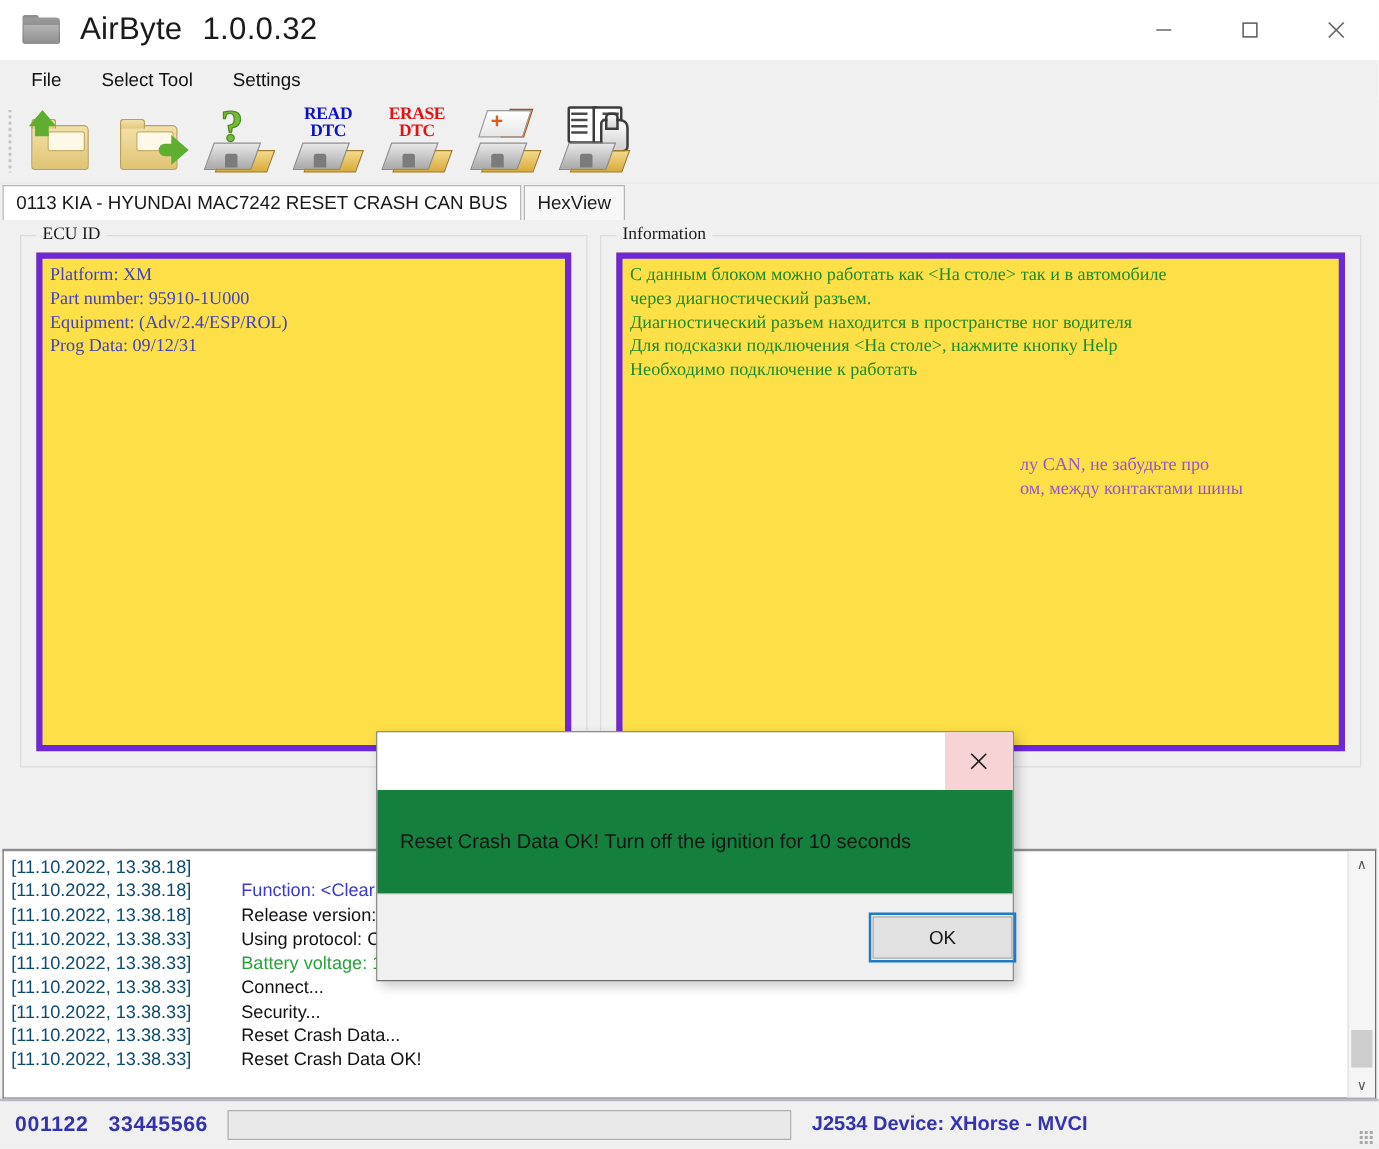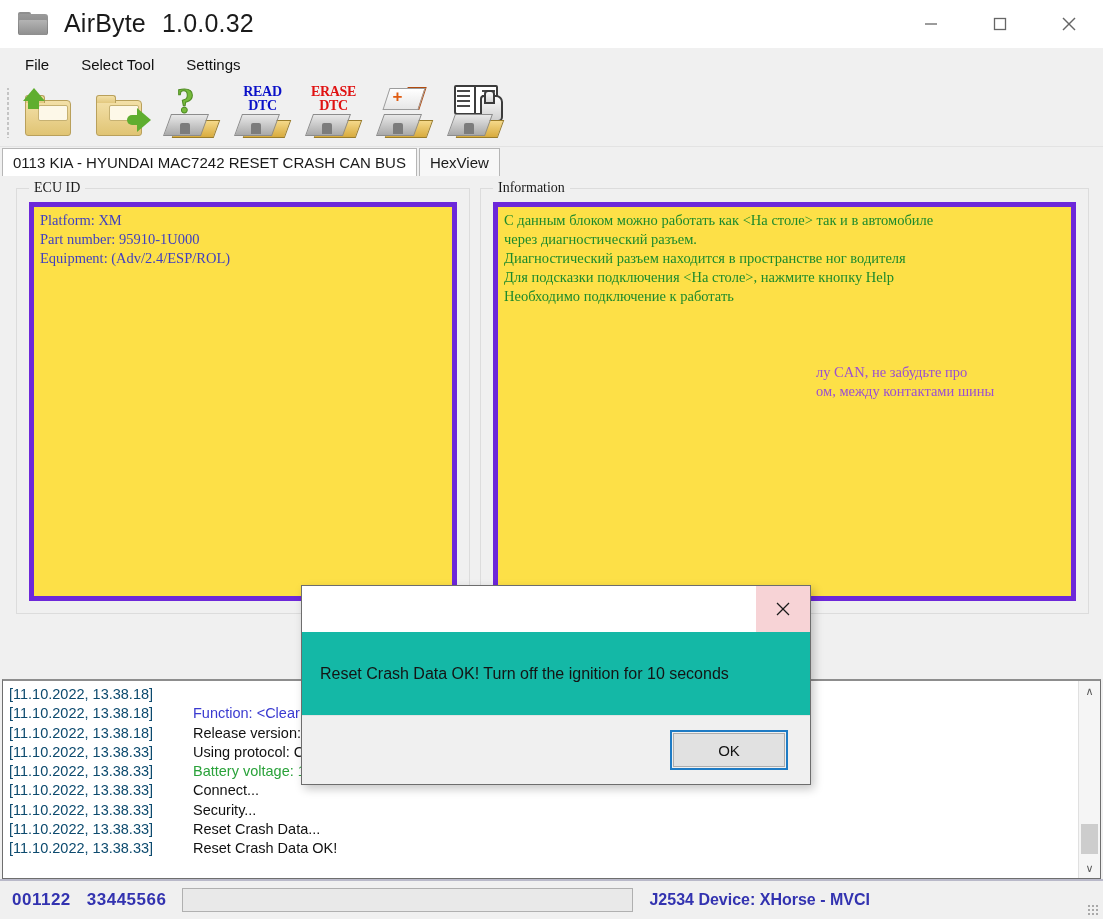--- a/index.html
+++ b/index.html
@@ -404,33 +404,32 @@
   }
   .dlg-close {
     width: 54px; height: 46px;
     background: #f7d3d6;
     display: flex; align-items: center; justify-content: center;
   }
   .dlg-body {
     flex: 1 1 auto;
     display: flex; align-items: center;
     padding-left: 18px;
-    background: #14b8a6;
+    background: #15803d;
   }
   .dlg-msg {
     font-size: 16px;
     color: #141414;
   }
   .dlg-footer {
     flex: 0 0 auto;
     height: 68px;
     background: #f0f0f0;
     border-top: 1px solid #e3e3e3;
     display: flex; align-items: center; justify-content: flex-end;
-    padding-right: 25px;
   }
   .dlg-ok {
     width: 110px; height: 32px;
     background: #e1e1e1;
     border: 1px solid #adadad;
     outline: 2px solid #1e7bc4;
     outline-offset: 1px;
     display: flex; align-items: center; justify-content: center;
     font-size: 15px;
     color: #141414;
@@ -580,20 +579,21 @@
 
   <div class="workarea">
 
     <div class="groupbox" style="left:16px; top:12px; width:452px; height:424px;">
       <div class="gb-title">ECU ID</div>
       <div class="gb-inner">
         <div class="text-lines">
           <div class="ecu-line">Platform: XM</div>
           <div class="ecu-line">Part number: 95910-1U000</div>
           <div class="ecu-line">Equipment: (Adv/2.4/ESP/ROL)</div>
+          <div class="ecu-line">Prog Data: 09/12/31</div>
         </div>
       </div>
     </div>
 
     <div class="groupbox" style="left:480px; top:12px; width:607px; height:424px;">
       <div class="gb-title">Information</div>
       <div class="gb-inner">
         <div class="text-lines">
           <div class="info-green">С данным блоком можно работать как &lt;На столе&gt; так и в автомобиле</div>
           <div class="info-green">через диагностический разъем.</div>

